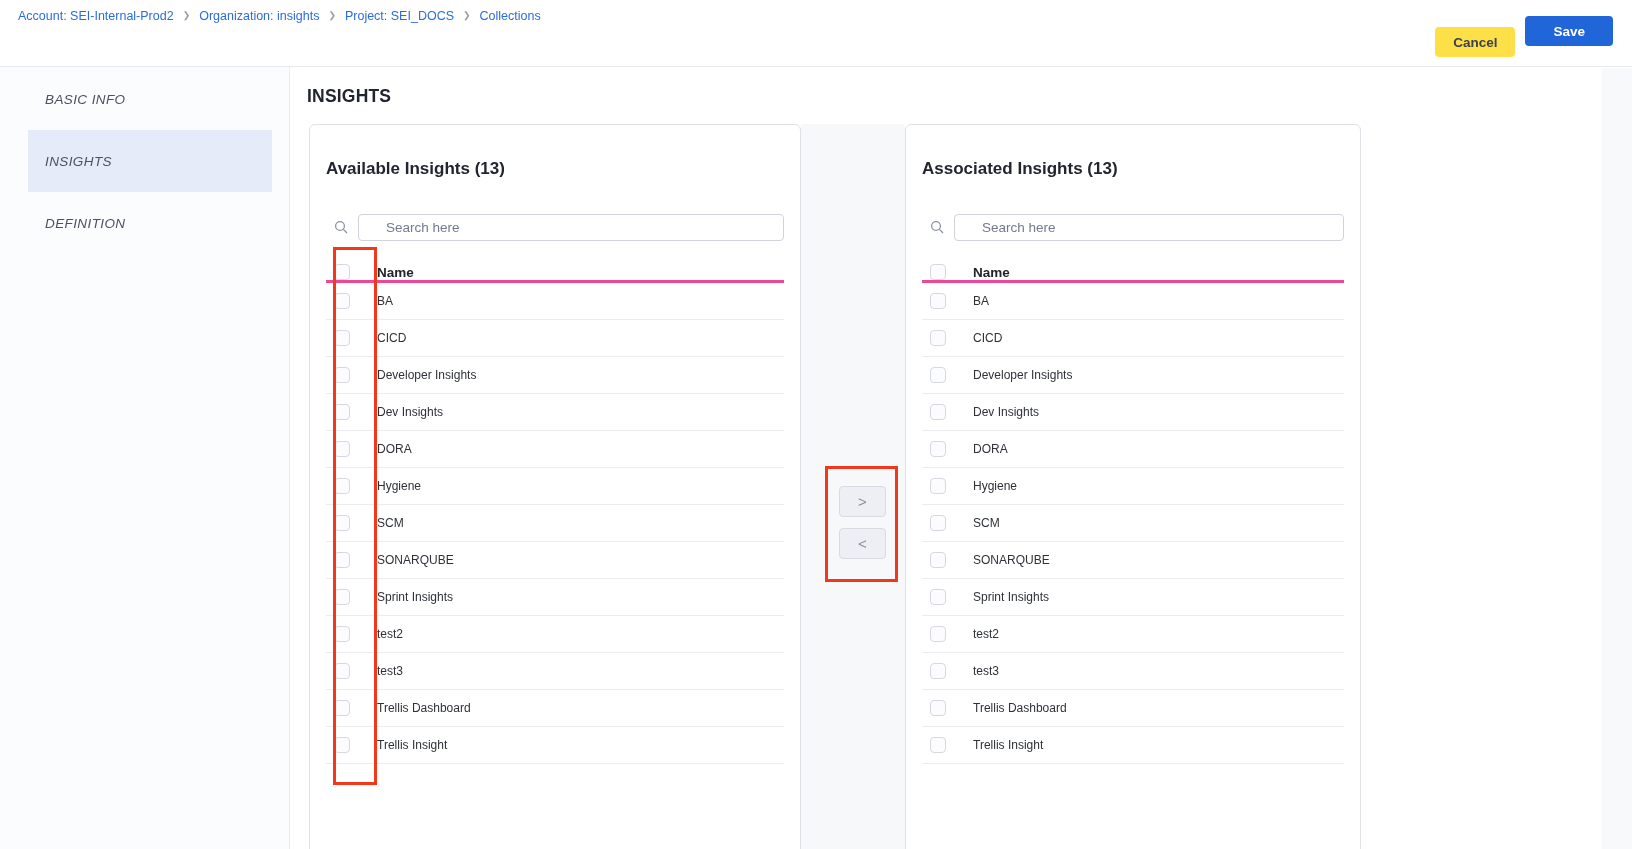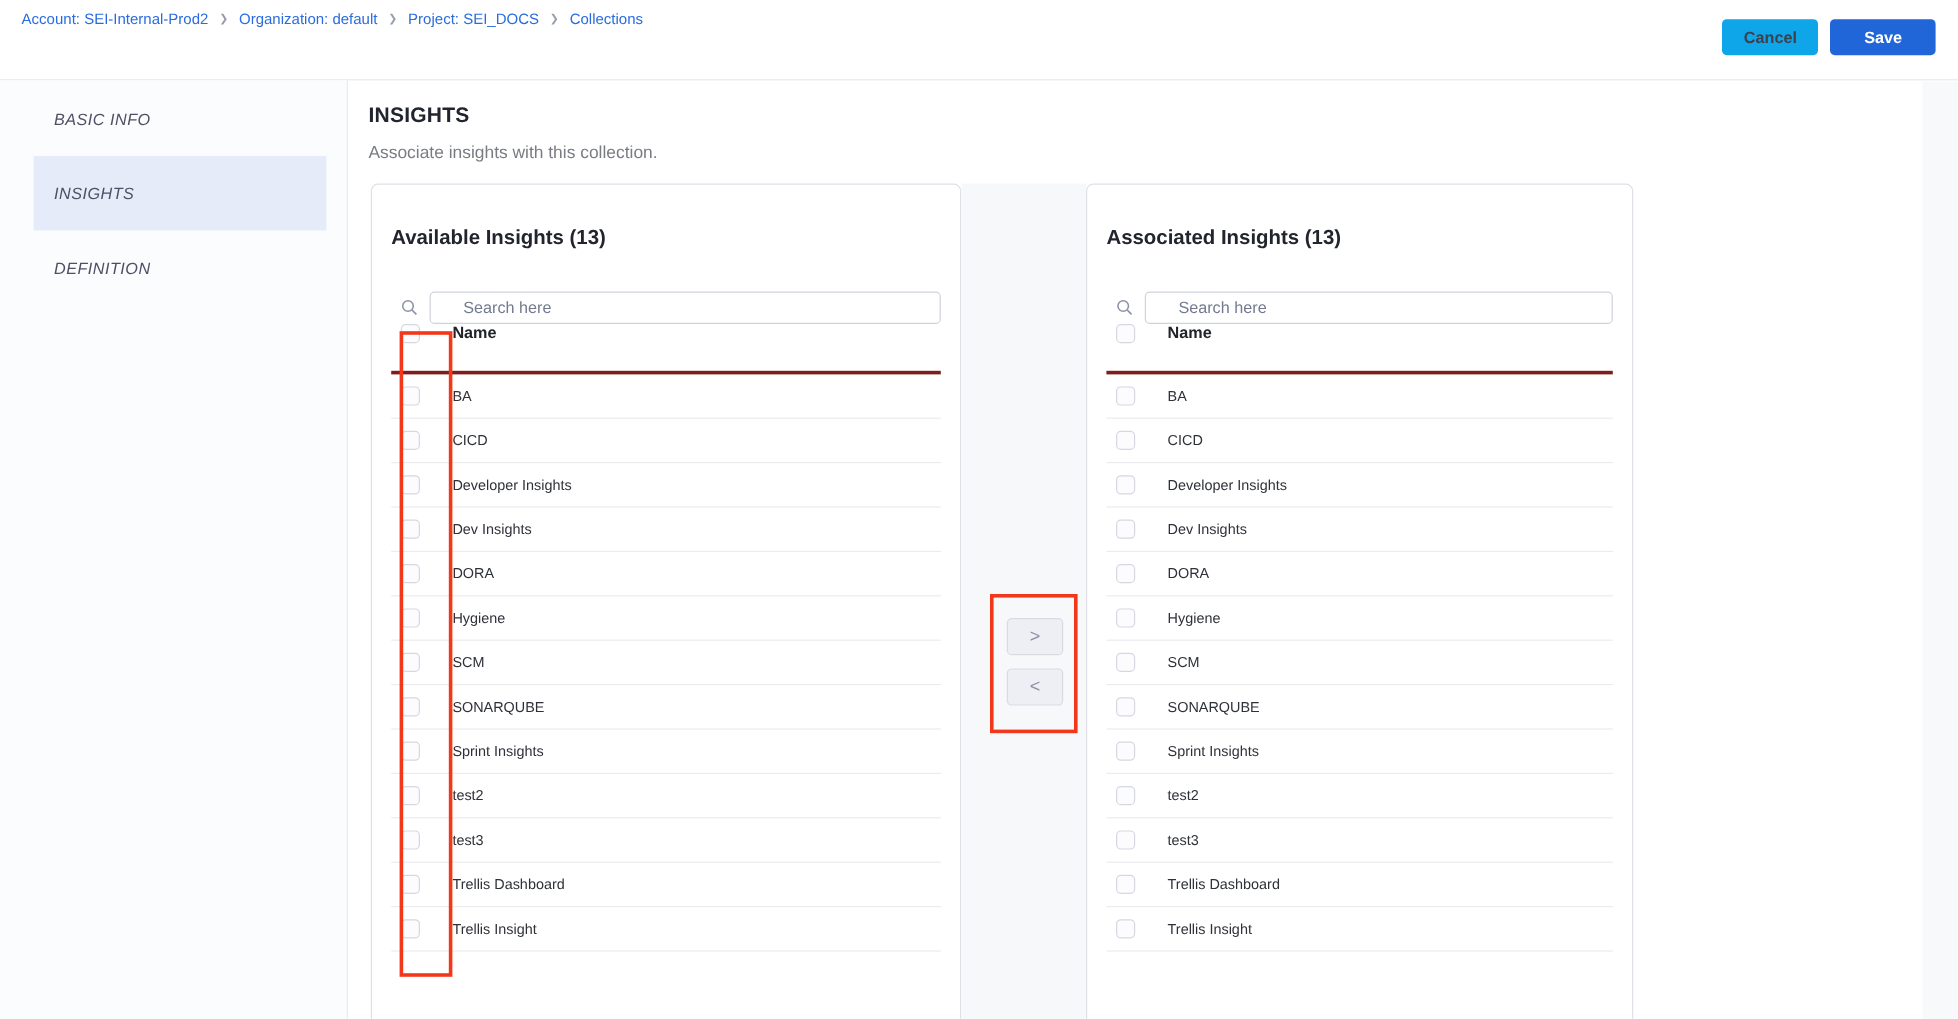--- a/index.html
+++ b/index.html
@@ -10,21 +10,21 @@
   .topbar { height:67px; border-bottom:1px solid #e7e9ee; display:flex;
             justify-content:space-between; padding:0 19px 0 18px; background:#fff; }
   .topbar-left { padding-top:9px; }
   .breadcrumb { display:flex; align-items:center; font-size:12.5px; line-height:14px; }
   .breadcrumb a { color:#2a6cdf; text-decoration:none; cursor:pointer; }
   .crumb-sep { color:#979eab; font-size:9px; margin:0 9px; transform:translateY(-1px); }
   .page-title { margin-top:6px; font-size:20px; font-weight:700; color:#1b1d24; letter-spacing:.2px; }
   .topbar-actions { display:flex; gap:10px; padding-top:16px; }
   .btn { height:30px; border:none; border-radius:4px; font-family:inherit;
          font-size:13.5px; font-weight:700; cursor:pointer; }
-  .btn-cancel { background:#0ea5e9; color:#3d404d; padding:0 18px; }
+  .btn-cancel { background:#fde047; color:#3d404d; padding:0 18px;margin-top:11px; }
   .btn-save { background:#2166d9; color:#ffffff; padding:0 28px; }
 
   
   .layout { display:flex; height:782px; }
   .sidebar { width:290px; flex:0 0 290px; background:#fbfcfe; border-right:1px solid #e9ebf0;
              padding:1px 17px 0 28px; }
   .nav-item { height:62px; display:flex; align-items:center; padding-left:17px;
               font-size:13.5px; letter-spacing:.4px; color:#4d5064; cursor:pointer;font-style:italic; }
   .nav-item.active { background:#e6ebf9; }
 
@@ -40,21 +40,21 @@
   .middle-col { width:104px; flex:0 0 104px; position:relative; background:#f7f8fa; height:760px; }
 
   .card-title { padding-top:34px; font-size:17px; font-weight:700; color:#22252e; height:54px; }
   .search-wrap { margin-top:35px; position:relative; height:27px;padding-left:32px; }
   .search-input { width:100%; height:27px; border:1px solid #d0d3dc; border-radius:4px;
                   padding:0 8px 0 27px; font-size:13.5px; color:#2e3138; outline:none;
                   font-family:inherit; background:#fff; }
   .search-input::placeholder { color:#737a8f; }
   .search-icon { position:absolute; left:8px; top:6px; width:14px; height:14px; }
 
-  .thead { display:flex; align-items:flex-start; height:42px; border-bottom:3px solid #7f1d1d; }
+  .thead { display:flex; align-items:flex-end; height:42px; border-bottom:3px solid #ec4899; }
   .trow  { display:flex; align-items:center; height:37px; border-bottom:1px solid #eaecf0; }
   .cb { width:16px; height:16px; flex:0 0 16px; border:1px solid #d5d8e0; border-radius:4px;
         background:#fcfcfe; margin-left:8px; cursor:pointer; }
   .name-h { margin-left:27px; font-size:13.5px; font-weight:700; color:#212429; }
   .name   { margin-left:27px; font-size:12px; color:#2e3138; }
 
   
   .tbtn { position:absolute; left:38px; width:47px; height:31px; background:#edeff4;
           border:1px solid #d8dbe3; border-radius:4px; color:#8a90a2; font-size:15px;
           display:flex; align-items:center; justify-content:center; cursor:pointer;
@@ -71,21 +71,21 @@
   .gutter { position:absolute; right:0; top:68px; width:30px; height:781px; background:#f8f9fb; }
 </style>
 </head>
 <body>
 
 <div class="topbar">
   <div class="topbar-left">
     <div class="breadcrumb">
       <a>Account: SEI-Internal-Prod2</a>
       <span class="crumb-sep">❯</span>
-      <a>Organization: default</a>
+      <a>Organization: insights</a>
       <span class="crumb-sep">❯</span>
       <a>Project: SEI_DOCS</a>
       <span class="crumb-sep">❯</span>
       <a>Collections</a>
     </div>
   </div>
   <div class="topbar-actions">
     <button class="btn btn-cancel">Cancel</button>
     <button class="btn btn-save">Save</button>
   </div>
@@ -94,21 +94,20 @@
 <div class="layout">
 
   <div class="sidebar">
     <div class="nav-item">BASIC INFO</div>
     <div class="nav-item active">INSIGHTS</div>
     <div class="nav-item">DEFINITION</div>
   </div>
 
   <div class="content">
     <div class="section-heading">INSIGHTS</div>
-    <div class="section-sub">Associate insights with this collection.</div>
 
     <div class="panels">
 
       <div class="card card-available">
         <div class="card-title">Available Insights (13)</div>
         <div class="search-wrap">
           <svg class="search-icon" viewBox="0 0 14 14">
             <circle cx="6" cy="6" r="4.4" fill="none" stroke="#8d93a3" stroke-width="1.3"></circle>
             <line x1="9.4" y1="9.4" x2="13" y2="13" stroke="#8d93a3" stroke-width="1.3"></line>
           </svg>

